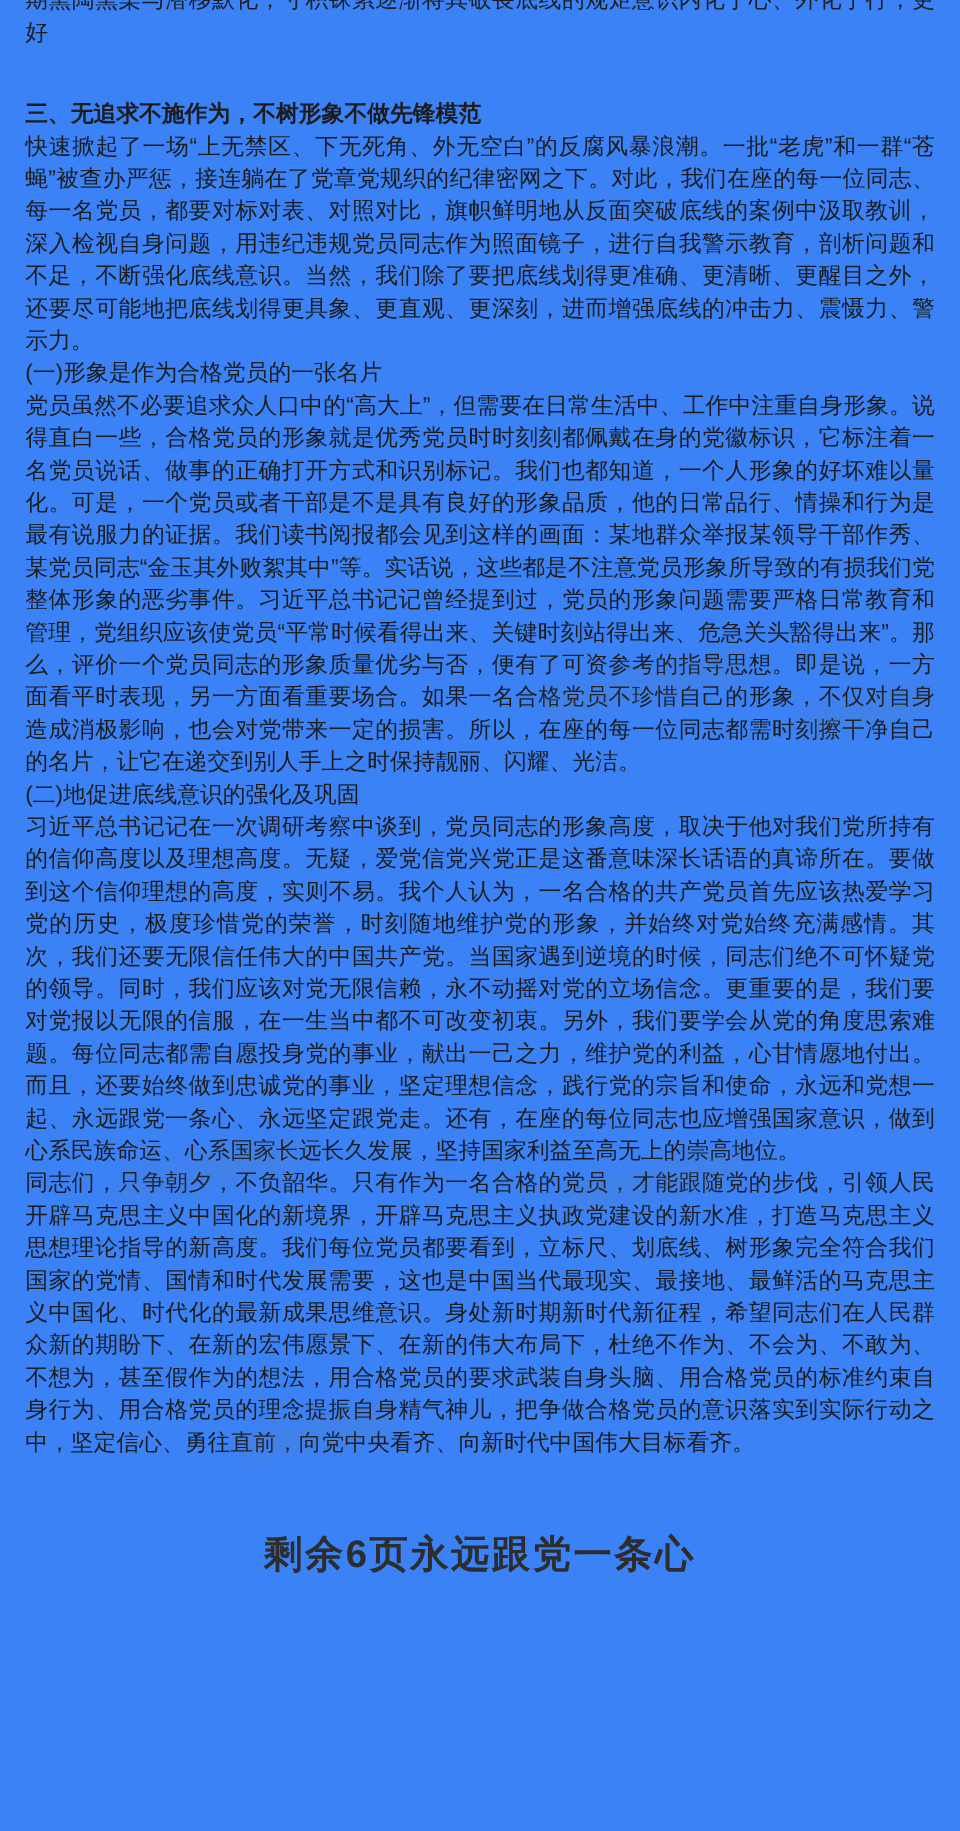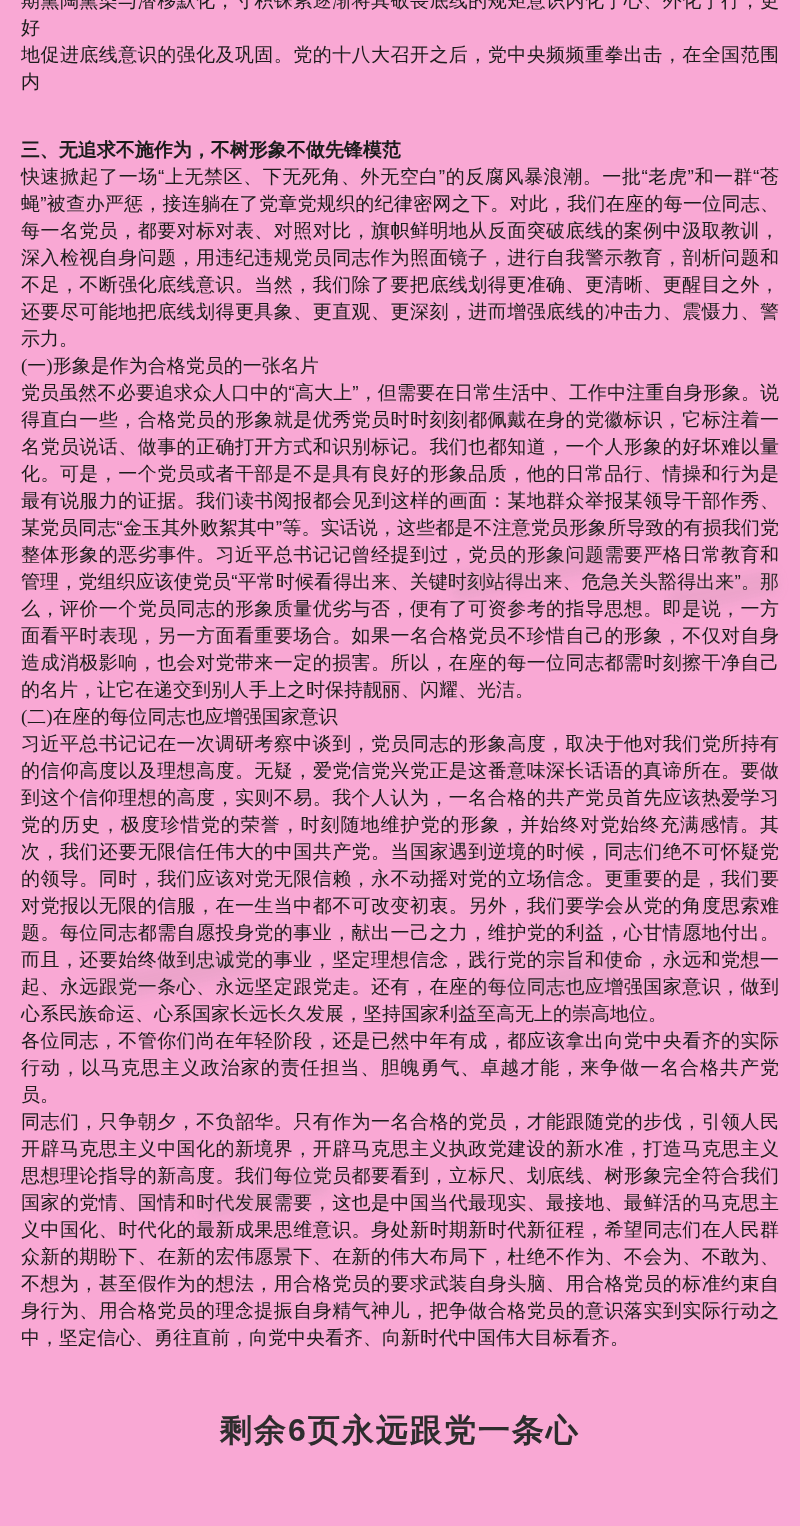--- a/index.html
+++ b/index.html
@@ -5,37 +5,37 @@
   html, body {
     margin: 0;
     padding: 0;
     background: #ffffff;
   }
   .page {
     position: relative;
     width: 800px;
     height: 1526px;
     overflow: hidden;
-    background: #f9a8d4;
+    background: #3b82f6;
     font-family: "Liberation Sans", "DejaVu Sans", sans-serif;
     color: #1c1c1c;
   }
   .content {
     padding: 0 21px;
     font-size: 19px;
     line-height: 27px;
     text-align: justify;
     word-break: break-all;
     overflow-wrap: anywhere;
   }
   .block { margin: 0; }
   .block.line-clipped { margin-top: -13px; }
   .block.spacer { height: 41px; }
   .block.heading { font-weight: 700; }
-  .block.subheading { font-weight: 400; font-family: Liberation Serif, serif; }
+  .block.subheading { font-weight: 400; }
   .footer {
     margin-top: 58px;
     display: flex;
     justify-content: center;
     align-items: baseline;
     font-size: 32px;
     font-weight: 700;
     color: #2d2d2d;
     letter-spacing: 2px;
     cursor: pointer;
@@ -60,29 +60,27 @@
 <div class="page">
 
   <div class="watermark w1"></div>
   <div class="watermark w2"></div>
   <div class="watermark w3"></div>
   <div class="watermark w4"></div>
   <div class="watermark w5"></div>
 
   <div class="content">
       <div class="block line-clipped">期熏陶熏染与潜移默化，寸积铢累逐渐将其敬畏底线的规矩意识内化于心、外化于行，更好</div>
-      <div class="block line">地促进底线意识的强化及巩固。党的十八大召开之后，党中央频频重拳出击，在全国范围内</div>
       <div class="block spacer"></div>
       <div class="block heading">三、无追求不施作为，不树形象不做先锋模范</div>
       <div class="block paragraph">快速掀起了一场“上无禁区、下无死角、外无空白”的反腐风暴浪潮。一批“老虎”和一群“苍蝇”被查办严惩，接连躺在了党章党规织的纪律密网之下。对此，我们在座的每一位同志、每一名党员，都要对标对表、对照对比，旗帜鲜明地从反面突破底线的案例中汲取教训，深入检视自身问题，用违纪违规党员同志作为照面镜子，进行自我警示教育，剖析问题和不足，不断强化底线意识。当然，我们除了要把底线划得更准确、更清晰、更醒目之外，还要尽可能地把底线划得更具象、更直观、更深刻，进而增强底线的冲击力、震慑力、警示力。</div>
       <div class="block subheading">(一)形象是作为合格党员的一张名片</div>
       <div class="block paragraph">党员虽然不必要追求众人口中的“高大上”，但需要在日常生活中、工作中注重自身形象。说得直白一些，合格党员的形象就是优秀党员时时刻刻都佩戴在身的党徽标识，它标注着一名党员说话、做事的正确打开方式和识别标记。我们也都知道，一个人形象的好坏难以量化。可是，一个党员或者干部是不是具有良好的形象品质，他的日常品行、情操和行为是最有说服力的证据。我们读书阅报都会见到这样的画面：某地群众举报某领导干部作秀、某党员同志“金玉其外败絮其中”等。实话说，这些都是不注意党员形象所导致的有损我们党整体形象的恶劣事件。习近平总书记记曾经提到过，党员的形象问题需要严格日常教育和管理，党组织应该使党员“平常时候看得出来、关键时刻站得出来、危急关头豁得出来”。那么，评价一个党员同志的形象质量优劣与否，便有了可资参考的指导思想。即是说，一方面看平时表现，另一方面看重要场合。如果一名合格党员不珍惜自己的形象，不仅对自身造成消极影响，也会对党带来一定的损害。所以，在座的每一位同志都需时刻擦干净自己的名片，让它在递交到别人手上之时保持靓丽、闪耀、光洁。</div>
-      <div class="block subheading">(二)在座的每位同志也应增强国家意识</div>
+      <div class="block subheading">(二)地促进底线意识的强化及巩固</div>
       <div class="block paragraph">习近平总书记记在一次调研考察中谈到，党员同志的形象高度，取决于他对我们党所持有的信仰高度以及理想高度。无疑，爱党信党兴党正是这番意味深长话语的真谛所在。要做到这个信仰理想的高度，实则不易。我个人认为，一名合格的共产党员首先应该热爱学习党的历史，极度珍惜党的荣誉，时刻随地维护党的形象，并始终对党始终充满感情。其次，我们还要无限信任伟大的中国共产党。当国家遇到逆境的时候，同志们绝不可怀疑党的领导。同时，我们应该对党无限信赖，永不动摇对党的立场信念。更重要的是，我们要对党报以无限的信服，在一生当中都不可改变初衷。另外，我们要学会从党的角度思索难题。每位同志都需自愿投身党的事业，献出一己之力，维护党的利益，心甘情愿地付出。而且，还要始终做到忠诚党的事业，坚定理想信念，践行党的宗旨和使命，永远和党想一起、永远跟党一条心、永远坚定跟党走。还有，在座的每位同志也应增强国家意识，做到心系民族命运、心系国家长远长久发展，坚持国家利益至高无上的崇高地位。</div>
-      <div class="block paragraph">各位同志，不管你们尚在年轻阶段，还是已然中年有成，都应该拿出向党中央看齐的实际行动，以马克思主义政治家的责任担当、胆魄勇气、卓越才能，来争做一名合格共产党员。</div>
       <div class="block paragraph">同志们，只争朝夕，不负韶华。只有作为一名合格的党员，才能跟随党的步伐，引领人民开辟马克思主义中国化的新境界，开辟马克思主义执政党建设的新水准，打造马克思主义思想理论指导的新高度。我们每位党员都要看到，立标尺、划底线、树形象完全符合我们国家的党情、国情和时代发展需要，这也是中国当代最现实、最接地、最鲜活的马克思主义中国化、时代化的最新成果思维意识。身处新时期新时代新征程，希望同志们在人民群众新的期盼下、在新的宏伟愿景下、在新的伟大布局下，杜绝不作为、不会为、不敢为、不想为，甚至假作为的想法，用合格党员的要求武装自身头脑、用合格党员的标准约束自身行为、用合格党员的理念提振自身精气神儿，把争做合格党员的意识落实到实际行动之中，坚定信心、勇往直前，向党中央看齐、向新时代中国伟大目标看齐。</div>
     </div>
 
   <div class="footer">
     <span>剩余6页</span>
     <span>永远跟党一条心</span>
   </div>
 
 </div>
 

